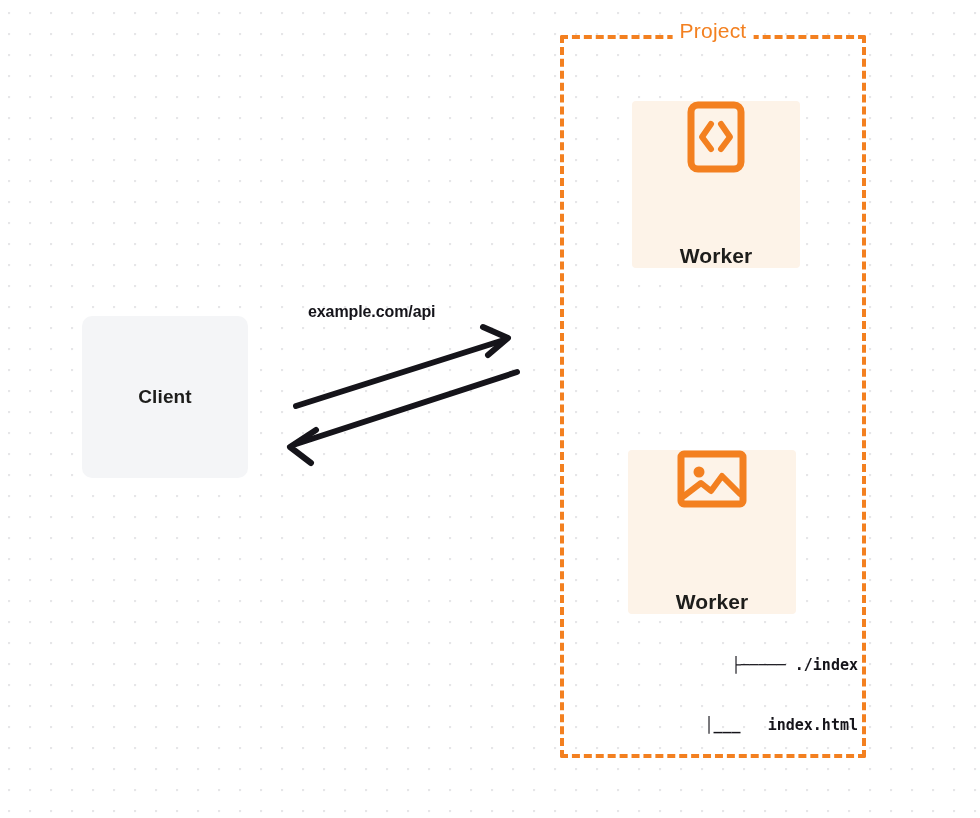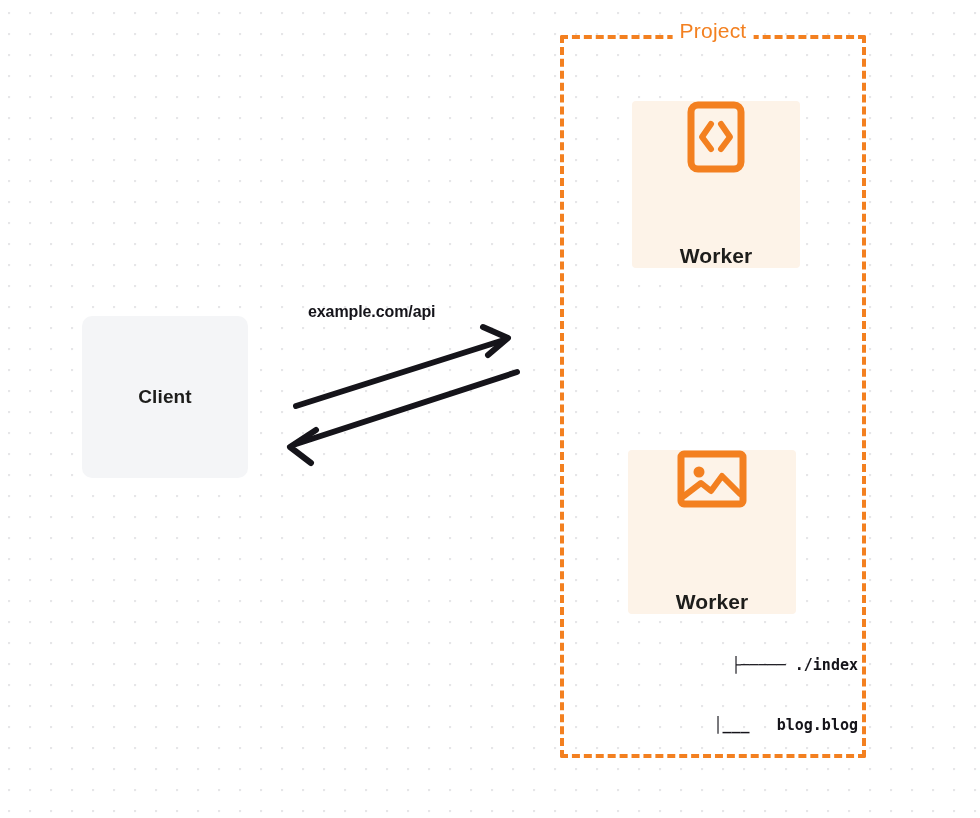--- a/index.html
+++ b/index.html
@@ -190,18 +190,18 @@
           <rect x="4" y="4" width="62" height="50" rx="3" ry="3" stroke="#f38020" stroke-width="7"></rect>
           <circle cx="22" cy="22" r="5.5" fill="#f38020"></circle>
           <polyline points="7,46 24,33 34,41 45,26 63,44" stroke="#f38020" stroke-width="6" fill="none" stroke-linecap="round" stroke-linejoin="round"></polyline>
         </svg>
       </span>
       <span class="node-label">Worker</span>
     </div>
 
     <div class="file-tree">
       <span class="tree-line">├───── ./index</span>
-      <span class="tree-line">  │___   blog.blog</span>
+      <span class="tree-line">  │___   index.html</span>
       
     </div>
   </div>
 
 </div>
 
 </body></html>

